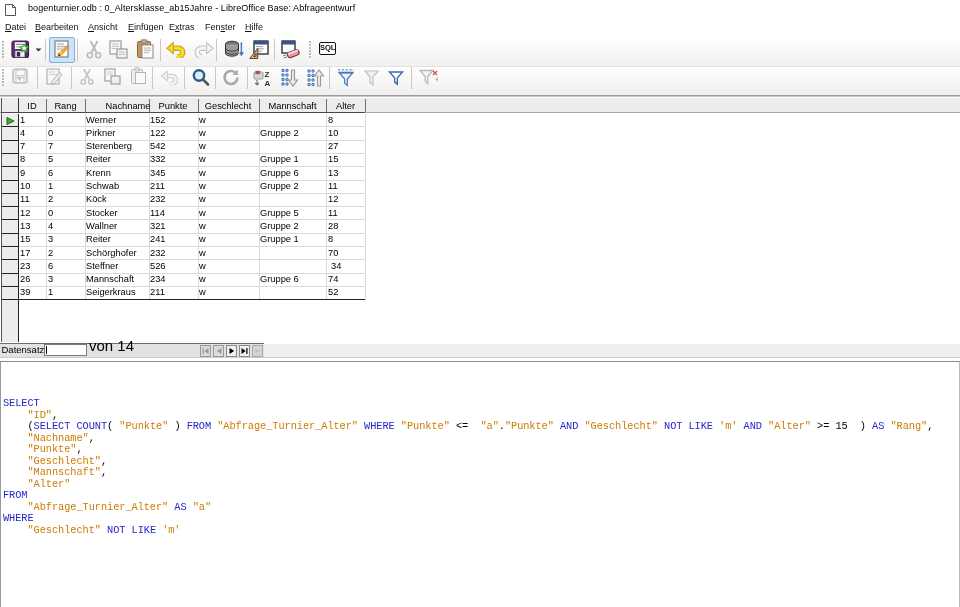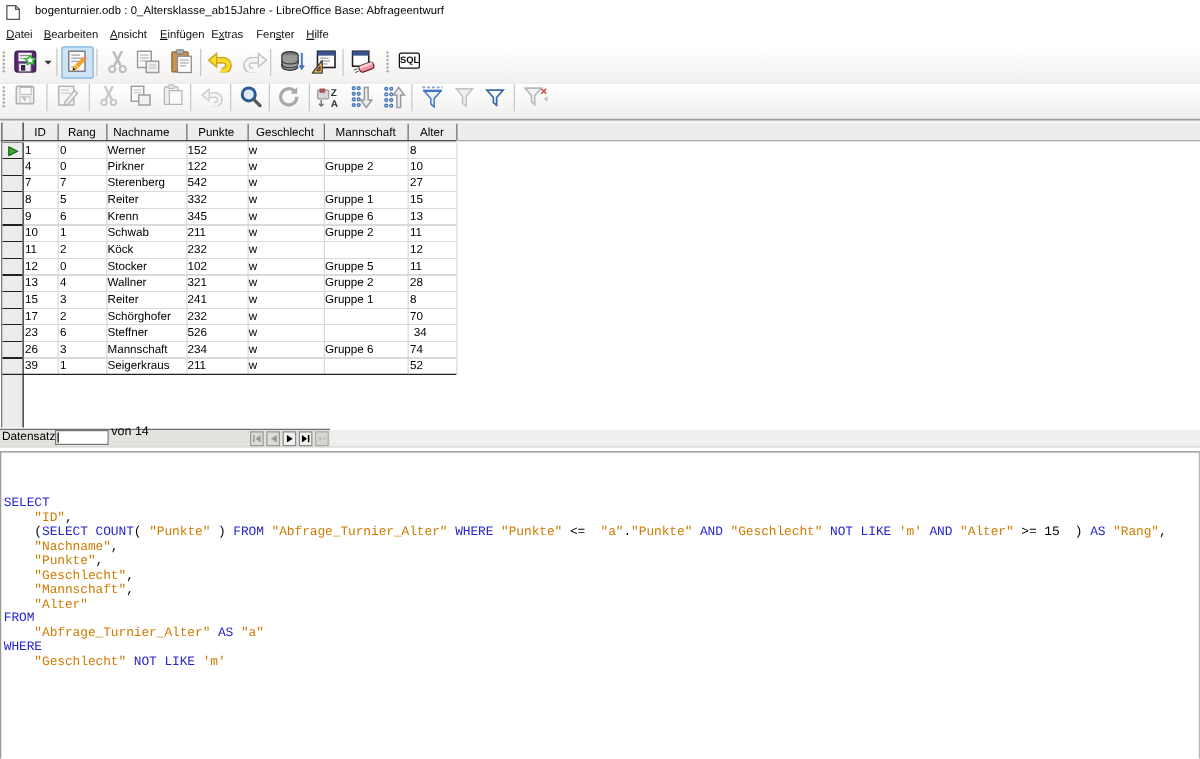--- a/index.html
+++ b/index.html
@@ -303,21 +303,21 @@
  <div class="abs" style="left:85px;top:2px;width:1px;height:13px;background:#6e6e6e"></div>
  <div class="abs" style="left:148.5px;top:2px;width:1px;height:13px;background:#6e6e6e"></div>
  <div class="abs" style="left:197.5px;top:2px;width:1px;height:13px;background:#6e6e6e"></div>
  <div class="abs" style="left:258.5px;top:2px;width:1px;height:13px;background:#6e6e6e"></div>
  <div class="abs" style="left:326px;top:2px;width:1px;height:13px;background:#6e6e6e"></div>
  <div class="abs" style="left:365px;top:2px;width:1px;height:13px;background:#6e6e6e"></div>
 
  <div class="abs" style="left:0;top:1.5px;width:960px;height:13px">
   <span class="hdrtxt" style="left:32px">ID</span>
   <span class="hdrtxt" style="left:65.5px">Rang</span>
-  <span class="hdrtxt" style="left:113px">Nachname</span>
+  <span class="hdrtxt" style="left:128px">Nachname</span>
   <span class="hdrtxt" style="left:173px">Punkte</span>
   <span class="hdrtxt" style="left:228px">Geschlecht</span>
   <span class="hdrtxt" style="left:292.5px">Mannschaft</span>
   <span class="hdrtxt" style="left:345.5px">Alter</span>
  </div>
 
  <div class="abs" style="left:1px;top:1px;width:1px;height:244px;background:#555"></div>
 
  <div class="abs" style="left:2px;top:16.5px;width:16px;height:228px;background:#ececec"></div>
  <div class="abs" style="left:2px;top:16.5px;width:16px;height:186.2px;background:repeating-linear-gradient(to bottom,transparent 0px,transparent 12.3px,#222 12.3px,#222 13.3px)"></div>
@@ -396,21 +396,21 @@
         <s style="left:48px">2</s>
         <s style="left:86px">Köck</s>
         <s style="left:150px">232</s>
         <s style="left:199px">w</s>
         <s style="left:328px">12</s>
       </div>
   <div class="drow abs" style="top:93.1px;width:960px">
         <s style="left:20px">12</s>
         <s style="left:48px">0</s>
         <s style="left:86px">Stocker</s>
-        <s style="left:150px">102</s>
+        <s style="left:150px">114</s>
         <s style="left:199px">w</s>
         <s style="left:260px">Gruppe 5</s>
         <s style="left:328px">11</s>
       </div>
   <div class="drow abs" style="top:106.4px;width:960px">
         <s style="left:20px">13</s>
         <s style="left:48px">4</s>
         <s style="left:86px">Wallner</s>
         <s style="left:150px">321</s>
         <s style="left:199px">w</s>
@@ -462,21 +462,21 @@
  </div>
 </div>
 
 <div class="abs" style="left:0;top:342.5px;width:264px;height:1px;background:#6e6e6e"></div>
 <div class="abs" style="left:0;top:356.5px;width:960px;height:1px;background:#cccbc9"></div>
 <div class="abs" style="left:0;top:343.5px;width:264px;height:13px;background:#e3e2df"></div>
 <div class="abs" style="left:264px;top:343.5px;width:696px;height:13px;background:#f0efed"></div>
 <div class="abs" style="left:1.5px;top:344px;font-size:9.5px;line-height:11px;color:#000">Datensatz</div>
 <div class="abs" style="left:43.5px;top:344px;width:43px;height:11.5px;background:#fff;border:1px solid #7a7a7a;box-sizing:border-box"></div>
 <div class="abs" style="left:45.5px;top:345.5px;width:1px;height:8.5px;background:#000"></div>
-<div class="abs" style="left:89px;top:340px;font-size:10px;line-height:11px;color:#000">von 14</div>
+<div class="abs" style="left:89px;top:340px;font-size:15px;line-height:11px;color:#000">von 14</div>
 
 <div class="abs" style="left:199.5px;top:344.5px;width:11px;height:12px;background:#dcdbd8;border:1px solid #9a9a9a;box-sizing:border-box"></div>
 <svg class="abs" style="left:202px;top:347.5px" width="7" height="6" viewBox="0 0 7 6">
     <rect x="0.5" y="0" width="1.2" height="6" fill="#9a9a9a"></rect>
     <path d="M6.5 0 L2.3 3 L6.5 6 Z" fill="#9a9a9a"></path>
   </svg>
 <div class="abs" style="left:212.5px;top:344.5px;width:11px;height:12px;background:#dcdbd8;border:1px solid #9a9a9a;box-sizing:border-box"></div>
 <svg class="abs" style="left:215.5px;top:347.5px" width="6" height="6" viewBox="0 0 6 6">
     <path d="M5.5 0 L0.8 3 L5.5 6 Z" fill="#9a9a9a"></path>
   </svg>

